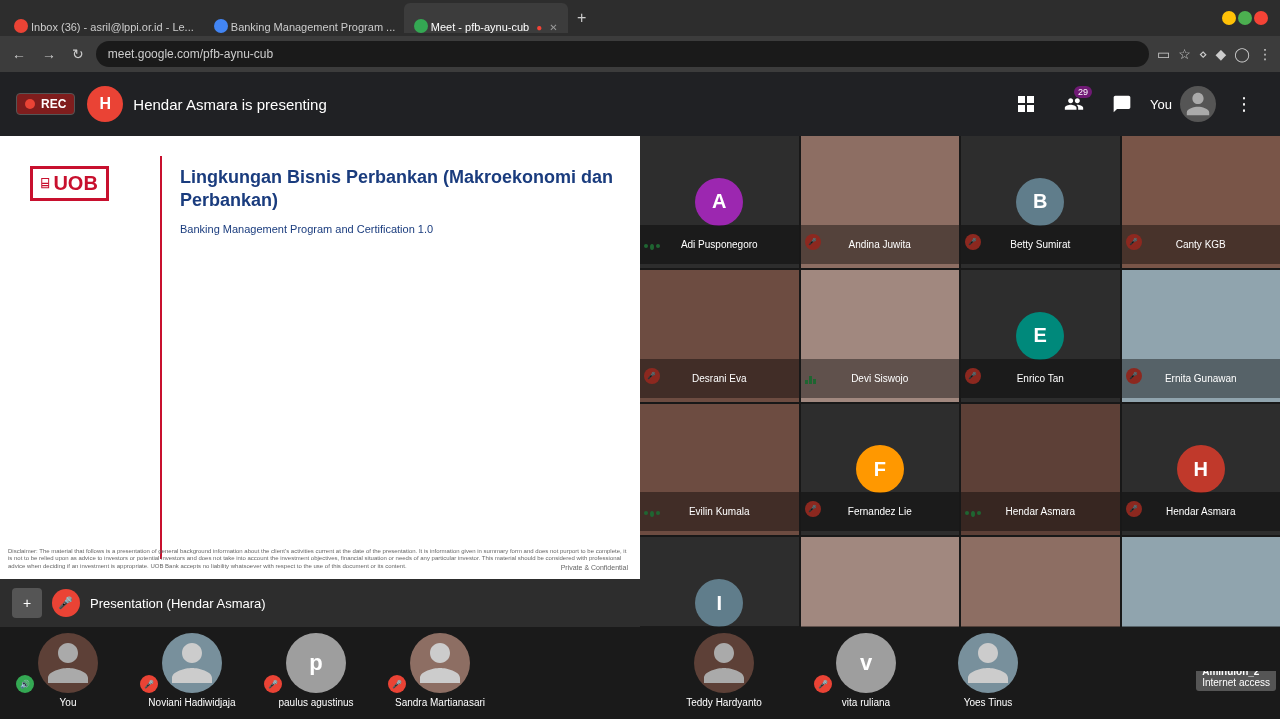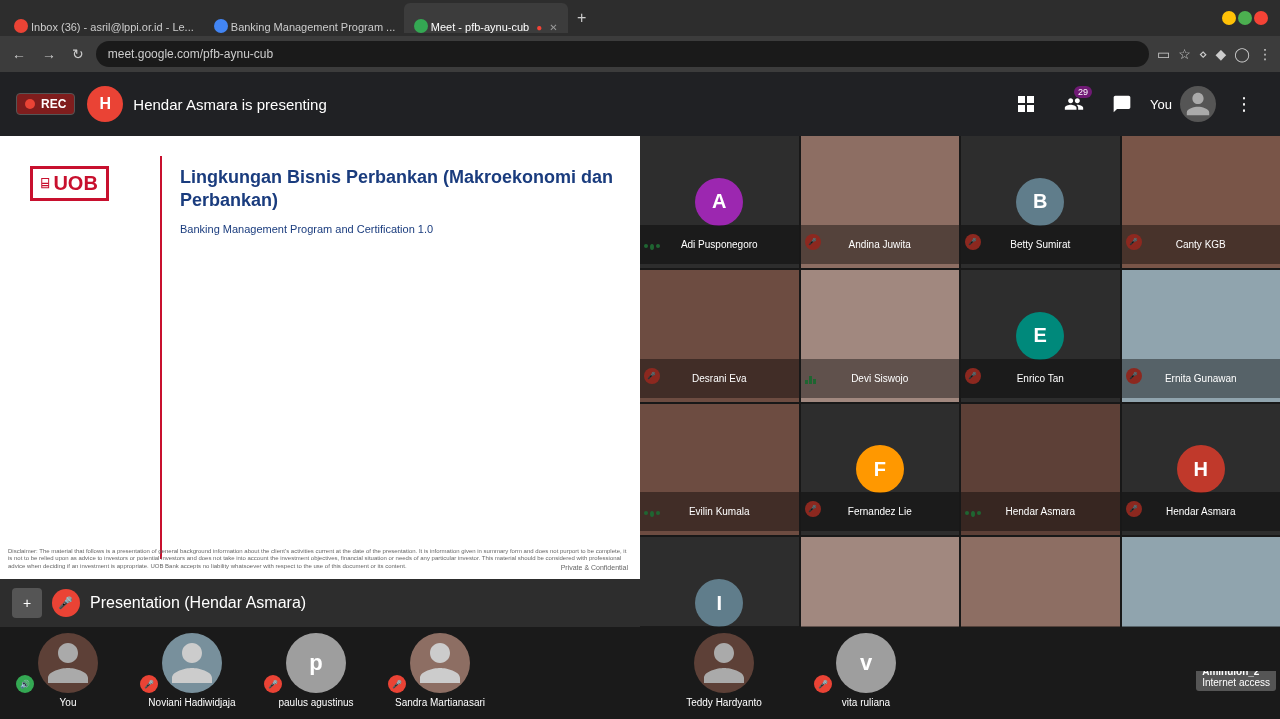--- a/index.html
+++ b/index.html
@@ -297,21 +297,21 @@
       background: #ea4335;
       border-radius: 50%;
       display: flex;
       align-items: center;
       justify-content: center;
       font-size: 12px;
       color: #fff;
     }
     .presentation-label {
       color: #fff;
-      font-size: 16px;
+      font-size: 13px;
     }
 
     
     .bottom-strip {
       height: 92px;
       background: #1a1a1a;
       display: flex;
       align-items: center;
       padding: 0 8px;
       gap: 4px;
@@ -769,13 +769,21 @@
           <path d="M12 12c2.7 0 4.8-2.1 4.8-4.8S14.7 2.4 12 2.4 7.2 4.5 7.2 7.2 9.3 12 12 12zm0 2.4c-3.2 0-9.6 1.6-9.6 4.8V21.6h19.2V19.2c0-3.2-6.4-4.8-9.6-4.8z"></path>
         </svg>
     </div>
     <span class="bp-name">Teddy Hardyanto</span>
   </div>
   <div class="bottom-participant" style="width:120px;">
     <div class="bp-avatar" style="background:#9e9e9e;font-size:22px;">v</div>
     <span class="bp-name">vita ruliana</span>
     <div class="bp-mute">🎤</div>
   </div>
+  <div class="bottom-participant" style="width:120px;">
+    <div class="bp-avatar" style="background:#78909c;">
+      <svg width="50" height="50" viewBox="0 0 24 24" fill="#ccc">
+          <path d="M12 12c2.7 0 4.8-2.1 4.8-4.8S14.7 2.4 12 2.4 7.2 4.5 7.2 7.2 9.3 12 12 12zm0 2.4c-3.2 0-9.6 1.6-9.6 4.8V21.6h19.2V19.2c0-3.2-6.4-4.8-9.6-4.8z"></path>
+        </svg>
+    </div>
+    <span class="bp-name">Yoes Tinus</span>
+  </div>
 </div>
 
 </body></html>

